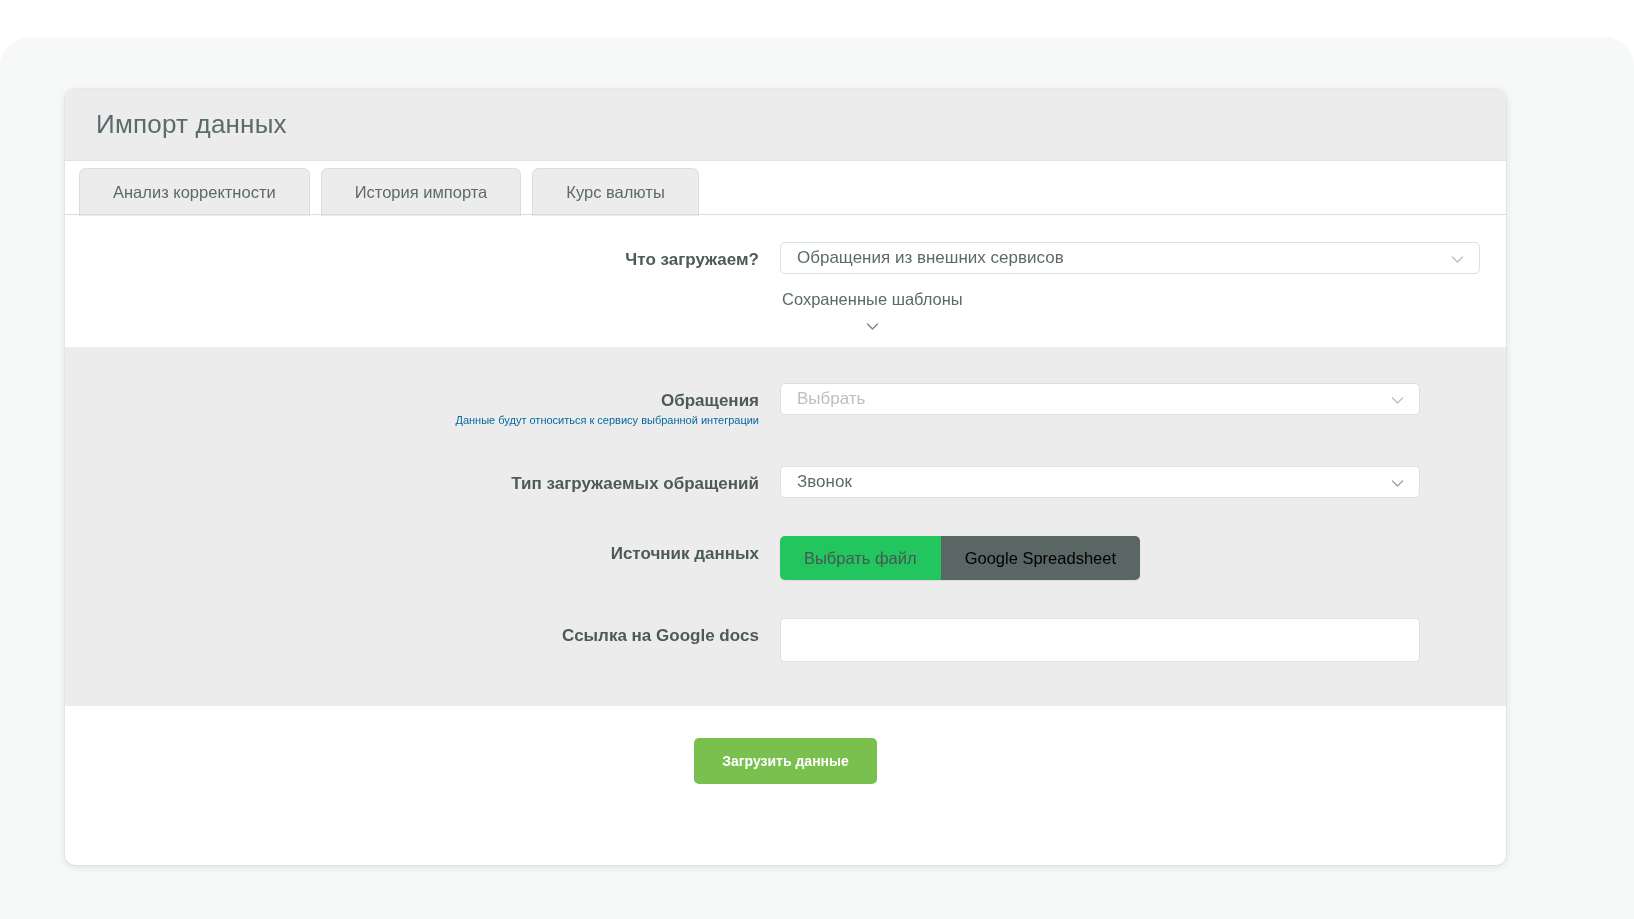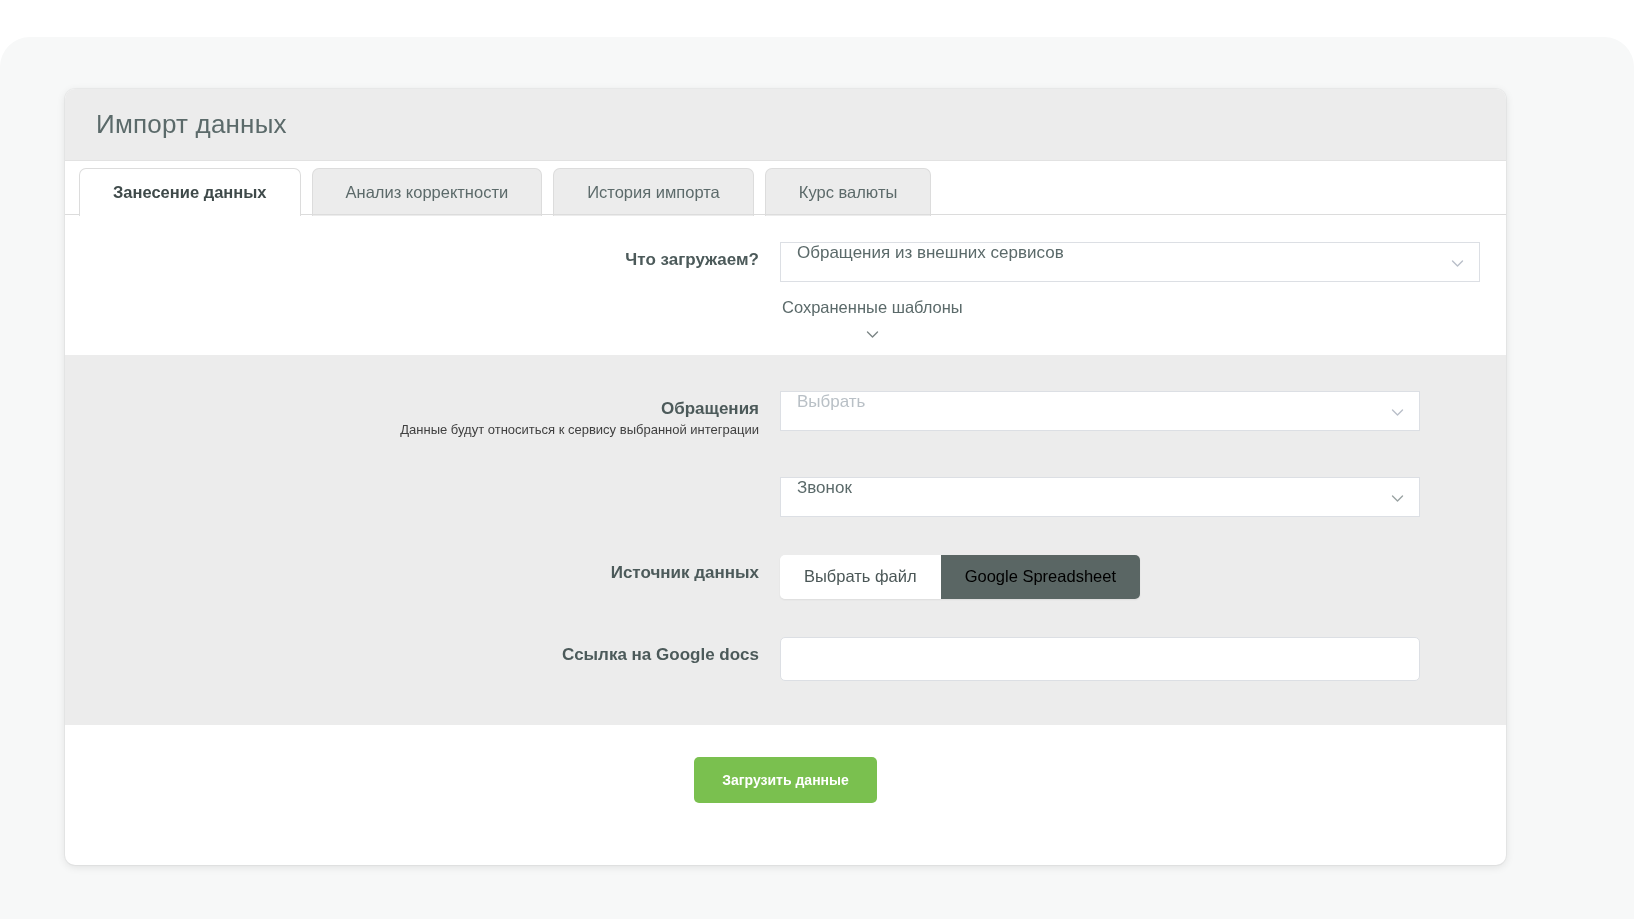--- a/index.html
+++ b/index.html
@@ -129,44 +129,45 @@
   }
 
   .label-main {
     font-size: 17px;
     font-weight: bold;
     color: #4c5a5a;
     line-height: 1.25;
   }
 
   .label-sub {
-    font-size: 13px;
-    color: #404040;
+    font-size: 11px;
+    color: #0369a1;
     line-height: 1.35;
     margin-top: 2px;
   }
 
   .row-control {
     flex: 1;
     padding-top: 6px;
   }
 
   
   .top-section {
     padding-top: 21px;
     padding-bottom: 16px;
   }
 
   .select {
     position: relative;
-    height: 40px;
+    height: 32px;
     background: #ffffff;
     border: 1px solid #dcdfe4;
-    border-radius: 0;
-    display: flex;
+    border-radius: 5px;
+    display: flex;
+    align-items: center;
     padding: 0 40px 0 16px;
     font-size: 17px;
     color: #5b6a6a;
     cursor: pointer;
   }
 
   .select.placeholder { color: #b9c0c6; }
 
   .select-wide { width: 700px; }
   .select-mid  { width: 640px; }
@@ -214,21 +215,21 @@
     box-shadow: 0 1px 2px rgba(0,0,0,0.07);
   }
 
   .seg-btn {
     height: 44px;
     padding: 0 24px;
     display: flex;
     align-items: center;
     justify-content: center;
     font-size: 16.5px;
-    background: #ffffff;
+    background: #22c55e;
     color: #4a5656;
     cursor: pointer;
     border: none;
     font-family: inherit;
     white-space: nowrap;
   }
 
   .seg-btn.active {
     background: #5a6664;
     color: #000000;
@@ -276,23 +277,20 @@
 <div class="viewport">
 
   <div class="card">
 
     <div class="card-header">
       <div class="card-title">Импорт данных</div>
     </div>
 
     <div class="tabs">
       <div class="tabs-underline"></div>
-      <div class="tab active">
-        <span>Занесение данных</span>
-      </div>
       <div class="tab">
         <span>Анализ корректности</span>
       </div>
       <div class="tab">
         <span>История импорта</span>
       </div>
       <div class="tab">
         <span>Курс валюты</span>
       </div>
     </div>
@@ -339,20 +337,21 @@
                 <svg width="13" height="13" viewBox="0 0 13 13">
                   <path d="M1.5 4 L6.5 9 L11.5 4" fill="none" stroke="#b9bfc9" stroke-width="1.4" stroke-linecap="round" stroke-linejoin="round"></path>
                 </svg>
               </span>
             </div>
           </div>
         </div>
 
         <div class="row panel-row">
           <div class="row-label">
+            <div class="label-main">Тип загружаемых обращений</div>
           </div>
           <div class="row-control">
             <div class="select select-mid">
               <span>Звонок</span>
               <span class="chevron">
                 <svg width="13" height="13" viewBox="0 0 13 13">
                   <path d="M1.5 4 L6.5 9 L11.5 4" fill="none" stroke="#9aa3a3" stroke-width="1.4" stroke-linecap="round" stroke-linejoin="round"></path>
                 </svg>
               </span>
             </div>

